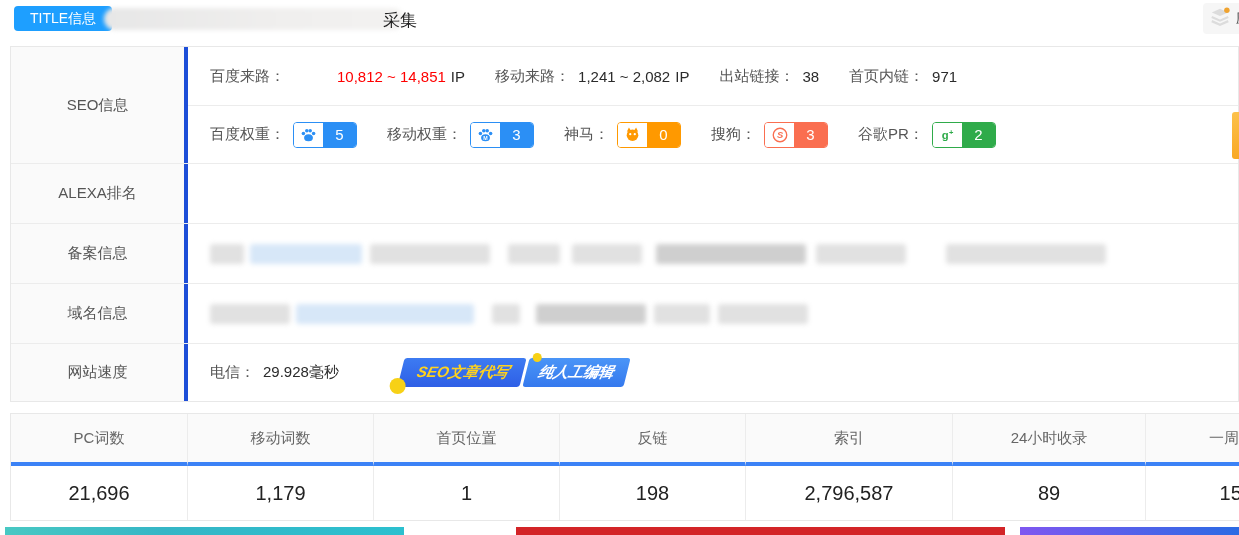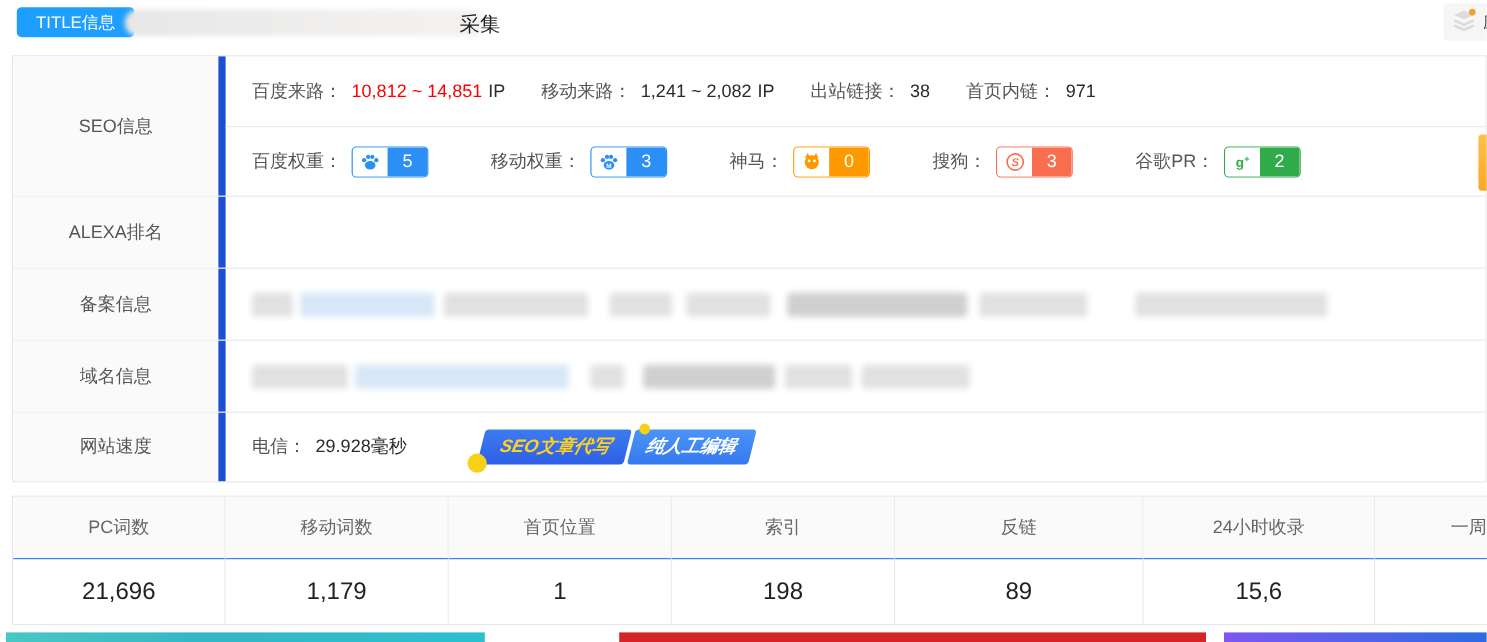--- a/index.html
+++ b/index.html
@@ -32,35 +32,35 @@
   }
 
   
   .info-table {
     position:absolute; left:10px; top:46px; width:1229px;
     border:1px solid #e8e8e8; background:#fff;
   }
   .irow { display:flex; border-bottom:1px solid #ececec; }
   .irow:last-child { border-bottom:none;justify-content:center; }
   .ilabel {
-    width:177px; flex:0 0 177px; background:#fafafa; border-right:6px solid #1d4ed8;
+    width:177px; flex:0 0 177px; background:#fafafa; border-right:4px solid #1d4ed8;
     display:flex; align-items:center; justify-content:center;
     font-size:15px; color:#555;
   }
   .icontent { flex:1; display:flex; align-items:center; padding-left:22px; font-size:15px; color:#555; }
   .icol { flex:1; display:flex; flex-direction:column;justify-content:space-between; }
   .subrow { height:58px; display:flex; align-items:center; padding-left:22px; font-size:15px; color:#555; }
-  .subrow + .subrow { border-top:1px solid #ececec;gap:22px; }
+  .subrow + .subrow { border-top:1px solid #ececec; }
   .h59 { height:59px; }
   .h57 { height:57px; }
 
   .metric { display:inline-flex; align-items:center; margin-right:30px; white-space:nowrap; }
   .mlabel { color:#555; margin-right:8px; }
   .mval { color:#2b2b2b; }
-  .mval.red { color:#ff0000; }
+  .mval.red { color:#ff0000;margin-left:44px; }
   .munit { color:#2b2b2b; margin-left:5px; }
 
   .wbadge {
     display:inline-flex; align-items:stretch; height:26px;
     border:1px solid var(--c,#2b8ff5); border-radius:4px; overflow:hidden;
     text-decoration:none; cursor:pointer; background:#fff;
   }
   .wicon { width:29px; background:#fff; display:flex; align-items:center; justify-content:center; }
   .wnum {
     width:33px; background:var(--c,#2b8ff5); color:#fff; font-size:15px;
@@ -103,21 +103,21 @@
   .stats-table {
     position:absolute; left:10px; top:413px; width:1321px;
     border:1px solid #e8e8e8; background:#fff;
     display:grid; grid-template-columns:177px 186px 186px 186px 207px 193px 186px;
   }
   .scell {
     display:flex; align-items:center; justify-content:center;
     border-right:1px solid #ececec; white-space:nowrap; overflow:hidden;
   }
   .scell:nth-child(7n) { border-right:none; }
-  .shead { height:52px; background:#fafafa; border-bottom:1px solid #3b82f6; color:#666; font-size:15px; }
+  .shead { height:52px; background:#fafafa; border-bottom:4px solid #3b82f6; color:#666; font-size:15px; }
   .sval  { height:54px; color:#222; font-size:20px; }
 
   
   .side-strip {
     position:absolute; right:0; top:112px; width:7px; height:47px;
     background:linear-gradient(180deg,#fcc14b,#f9a825); border-radius:3px 0 0 3px; cursor:pointer;
   }
   .strip { position:absolute; bottom:0; height:8px; cursor:pointer; }
   .strip.teal   { left:5px;    width:399px; background:linear-gradient(90deg,#48c8c3,#35b6c6 40%,#2cc0cf); }
   .strip.red    { left:516px;  width:489px; background:#d32427; }
@@ -295,29 +295,30 @@
         <span class="ad-right">纯人工编辑</span>
       </span>
     </div>
   </div>
 </div>
 
 <div class="stats-table">
   <div class="scell shead">PC词数</div>
   <div class="scell shead">移动词数</div>
   <div class="scell shead">首页位置</div>
+  <div class="scell shead">反链</div>
   <div class="scell shead">索引</div>
-  <div class="scell shead">反链</div>
   <div class="scell shead">24小时收录</div>
   <div class="scell shead">一周收录</div>
 
   <div class="scell sval">21,696</div>
   <div class="scell sval">1,179</div>
   <div class="scell sval">1</div>
   <div class="scell sval">198</div>
+  <div class="scell sval">2,796,587</div>
   <div class="scell sval">89</div>
   <div class="scell sval">15,6</div>
 </div>
 
 <div class="side-strip"></div>
 <div class="strip teal"></div>
 <div class="strip red"></div>
 <div class="strip purple"></div>
 
 </body></html>

